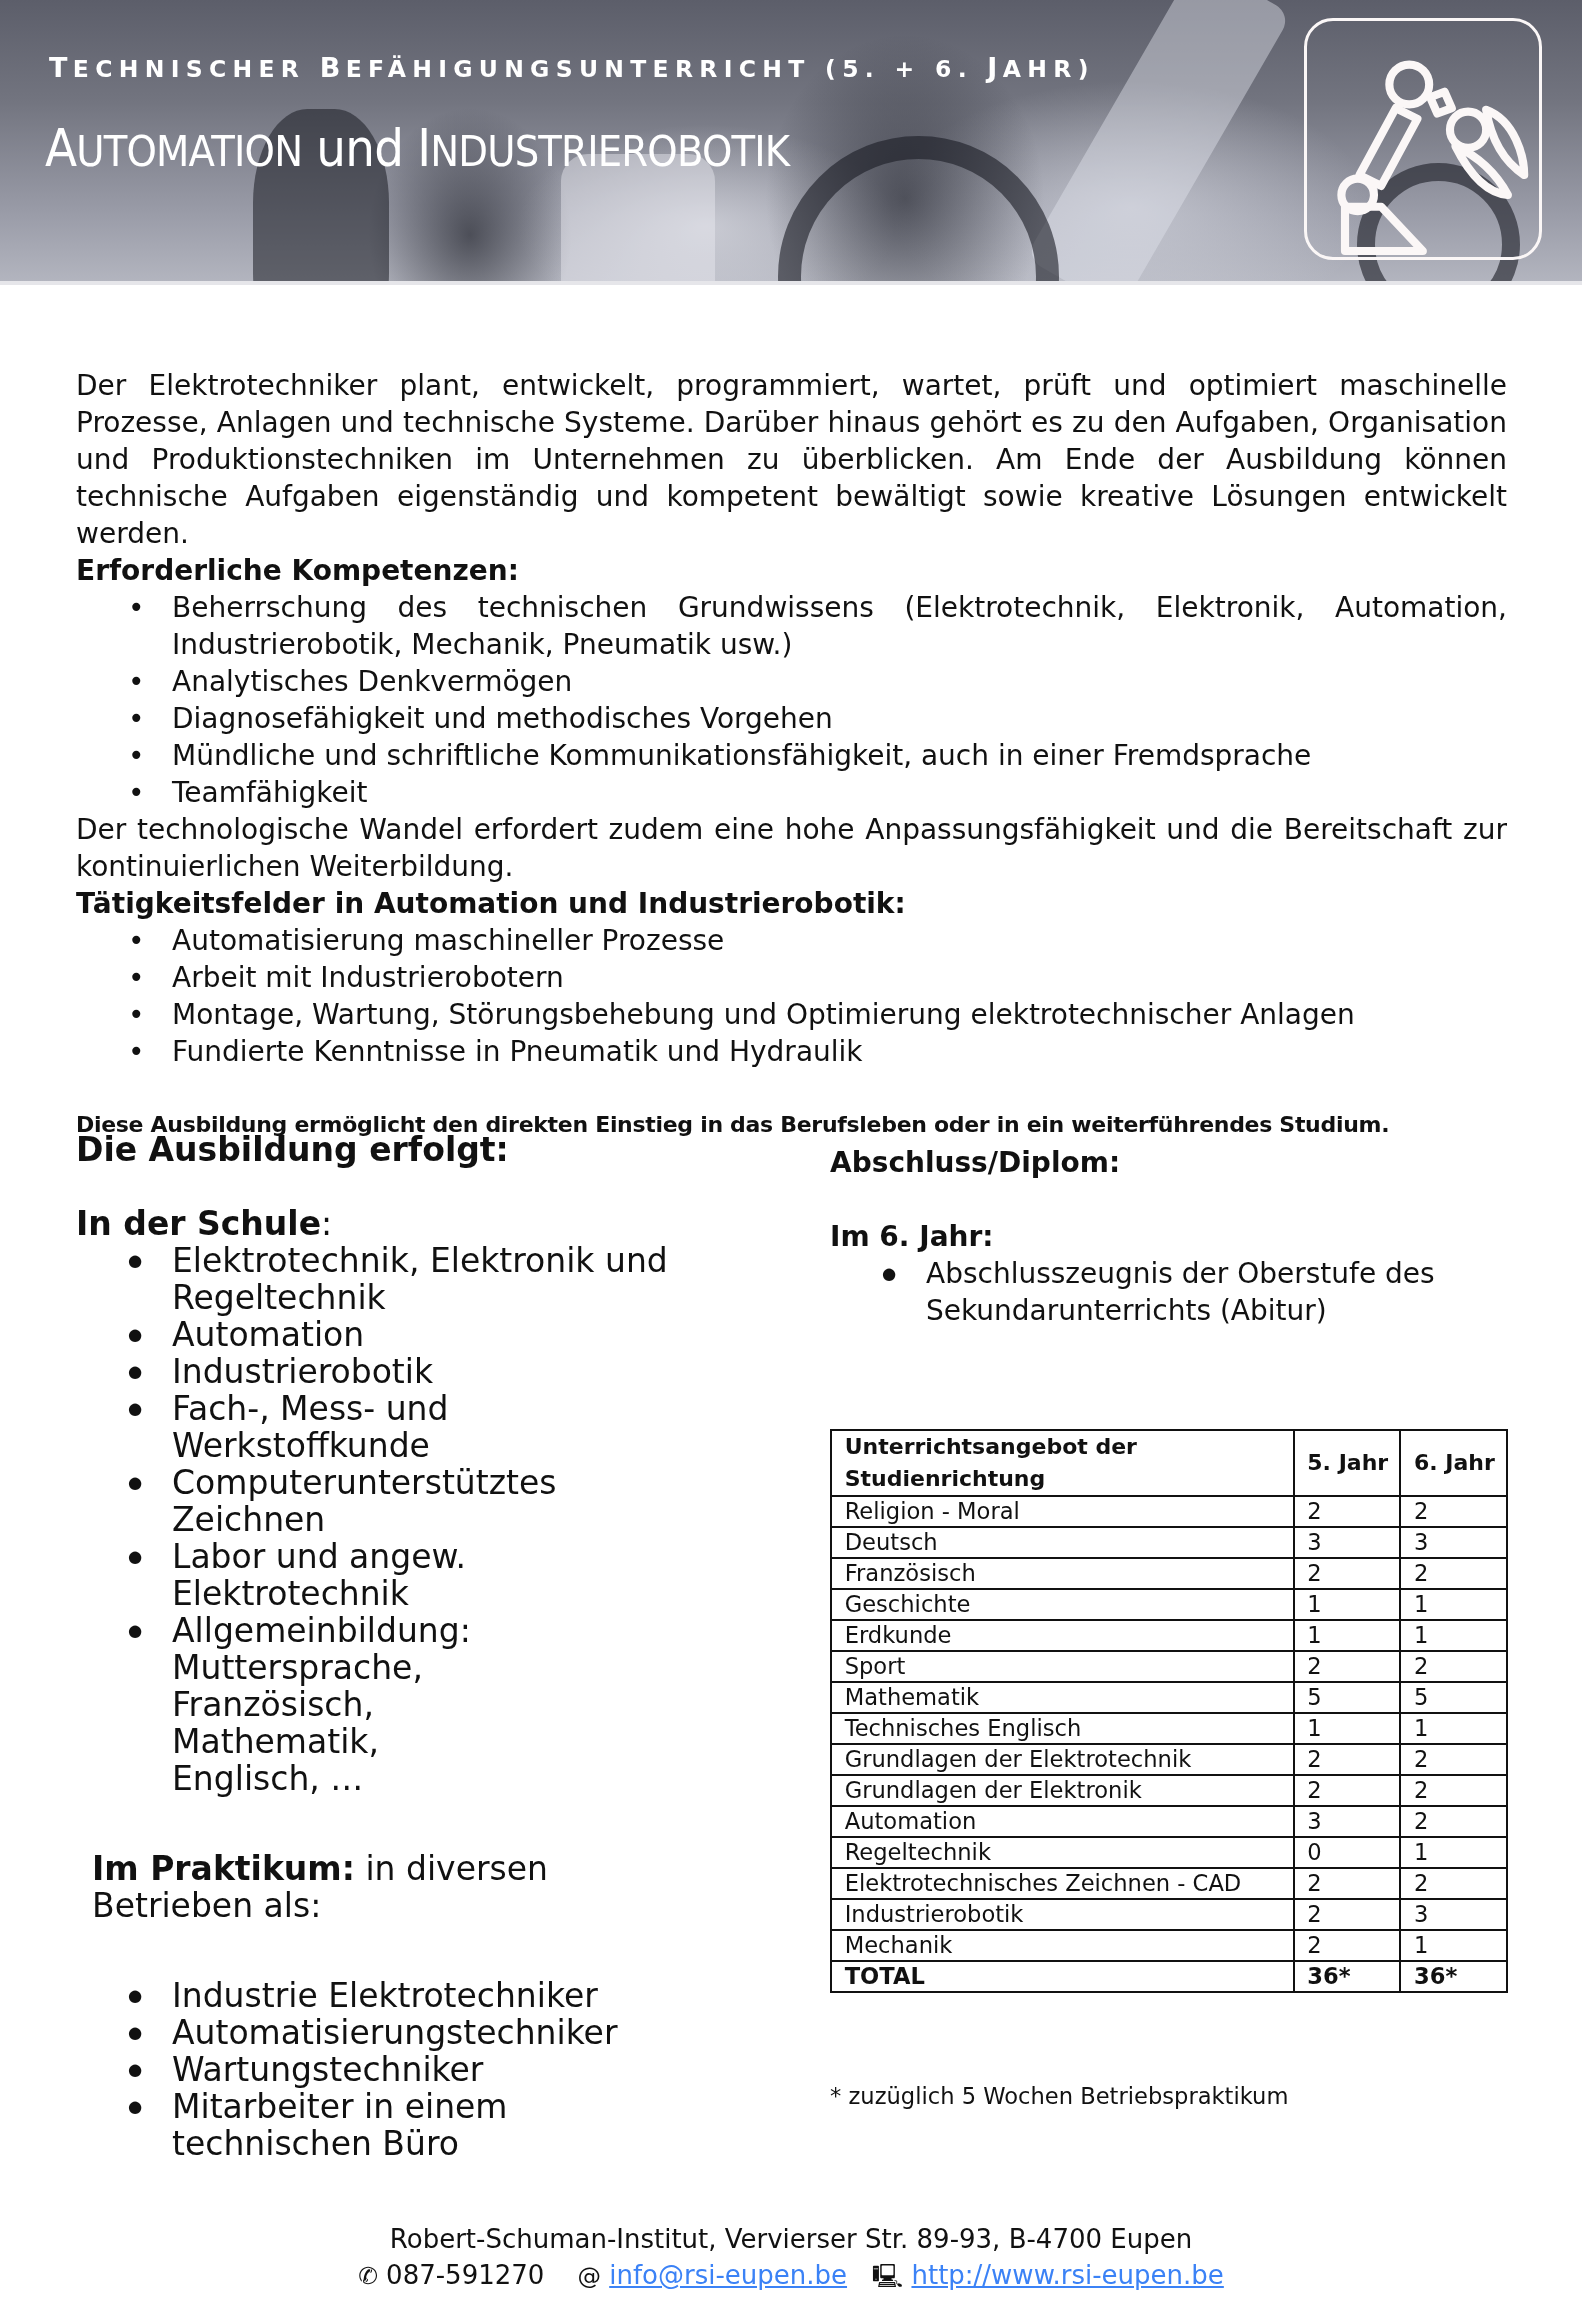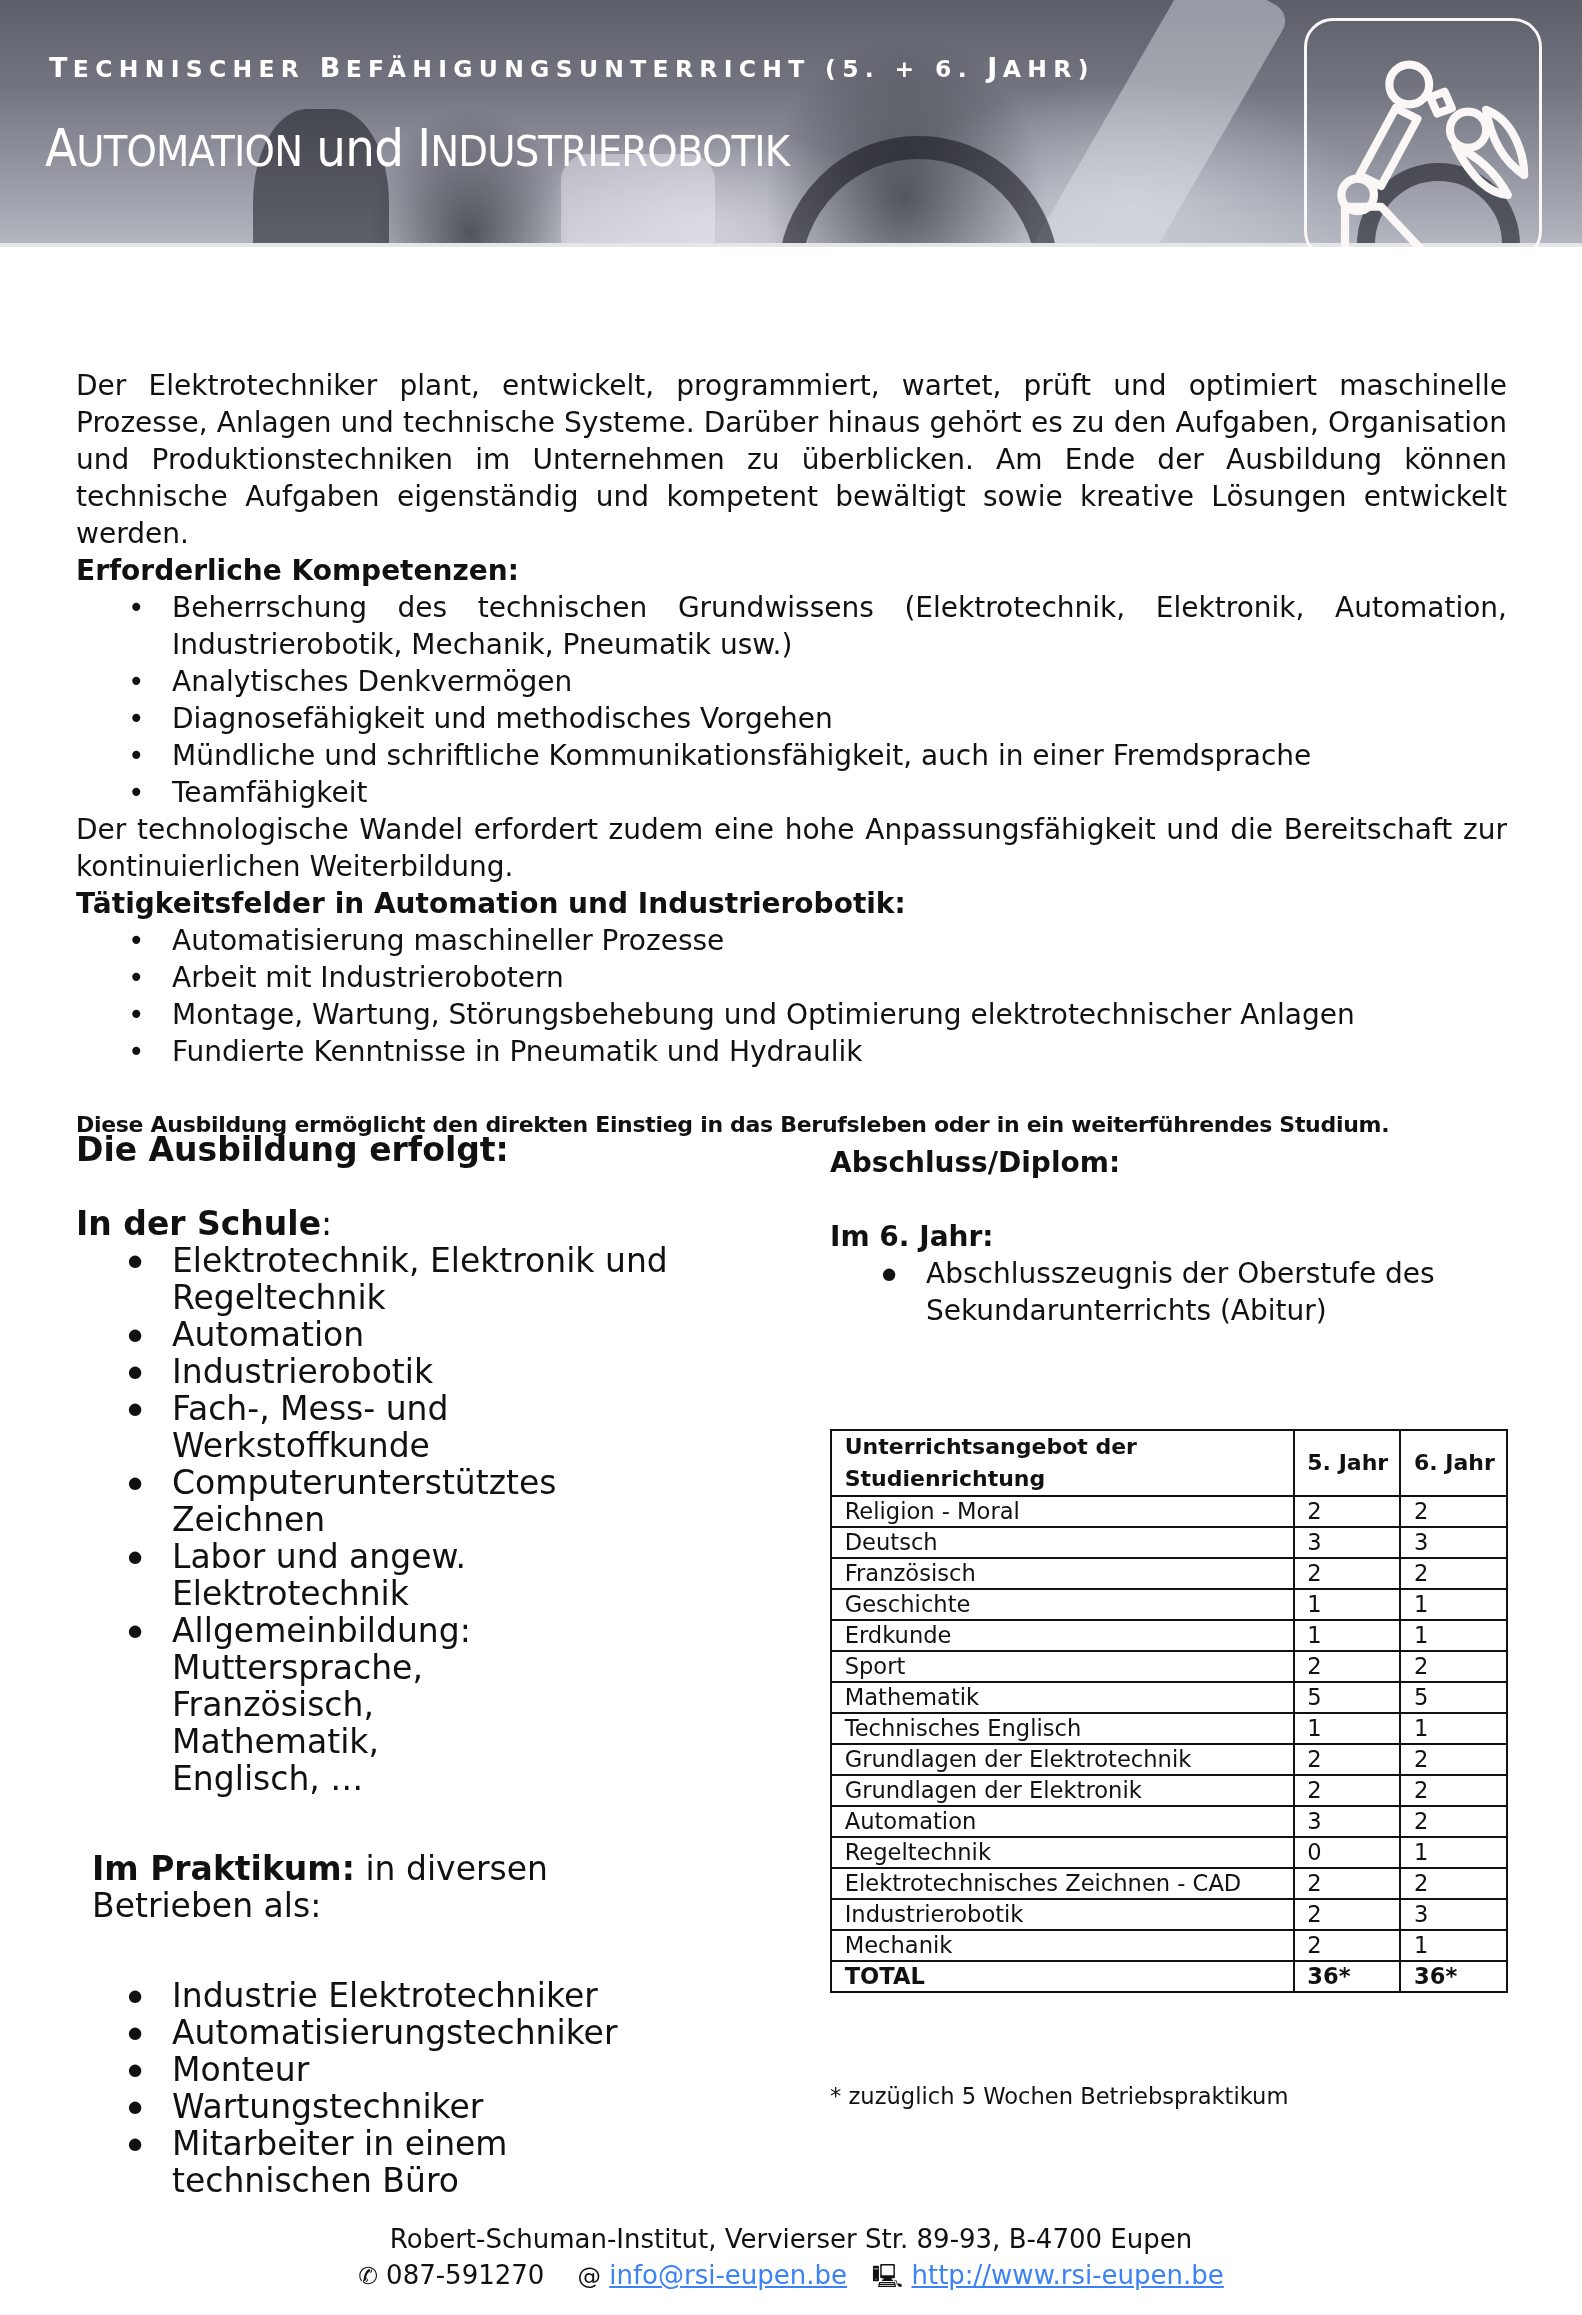--- a/index.html
+++ b/index.html
@@ -1,20 +1,20 @@
 <!DOCTYPE html>
 <html style="font-size:14.5px"><head>
 <meta charset="utf-8">
 <style>
   html, body { margin: 0; padding: 0; background: #ffffff; }
   body { width: 1582px; height: 2316px; position: relative; overflow: hidden;
          font-family: "DejaVu Sans", sans-serif; color: #111; }
 
   
-  .banner { position: absolute; left: 0; top: 0; width: 1582px; height: 247px; overflow: hidden;
+  .banner { position: absolute; left: 0; top: 0; width: 1582px; height: 285px; overflow: hidden;
     background:
       radial-gradient(ellipse 199px 235px at 905px 199px, rgba(20,22,30,0.55), rgba(0,0,0,0) 70%),
       radial-gradient(ellipse 145px 181px at 470px 235px, rgba(20,22,30,0.6), rgba(0,0,0,0) 70%),
       radial-gradient(ellipse 271px 145px at 706px 226px, rgba(235,236,242,0.55), rgba(0,0,0,0) 70%),
       radial-gradient(ellipse 344px 181px at 1131px 208px, rgba(230,232,240,0.5), rgba(0,0,0,0) 70%),
       linear-gradient(180deg, #5c5e6a 0%, #72747f 35%, #9a9ca8 75%, #b4b6c0 100%); }
   .banner .shape { position: absolute; border-radius: 50%; }
   .banner .s1 { left: 253px; top: 109px; width: 136px; height: 235px; background: rgba(25,27,35,0.55); border-radius: 40% 40% 30% 30%; }
   .banner .s2 { left: 778px; top: 136px; width: 235px; height: 235px; border: 23.5px solid rgba(25,27,35,0.6); }
   .banner .s3 { left: 1357px; top: 163px; width: 127px; height: 127px; border: 18px solid rgba(25,27,35,0.6); }
@@ -147,21 +147,20 @@
     <div>Französisch,</div>
     <div>Mathematik,</div>
     <div>Englisch, …</div>
   </div>
   <div class="blank"></div>
   <p style="margin:16px"><b>Im Praktikum:</b><span> in diversen Betrieben als:</span></p>
   <div class="blank"></div>
   <ul class="cl">
     <li>Industrie Elektrotechniker</li>
     <li>Automatisierungstechniker</li>
-    <li>Monteur</li>
     <li>Wartungstechniker</li>
     <li>Mitarbeiter in einem technischen Büro</li>
   </ul>
 </div>
 
 <div class="col-right">
   <p class="col-head">Abschluss/Diplom:</p>
   <div class="blank"></div>
   <p class="col-head">Im 6. Jahr:</p>
   <ul class="cl">

